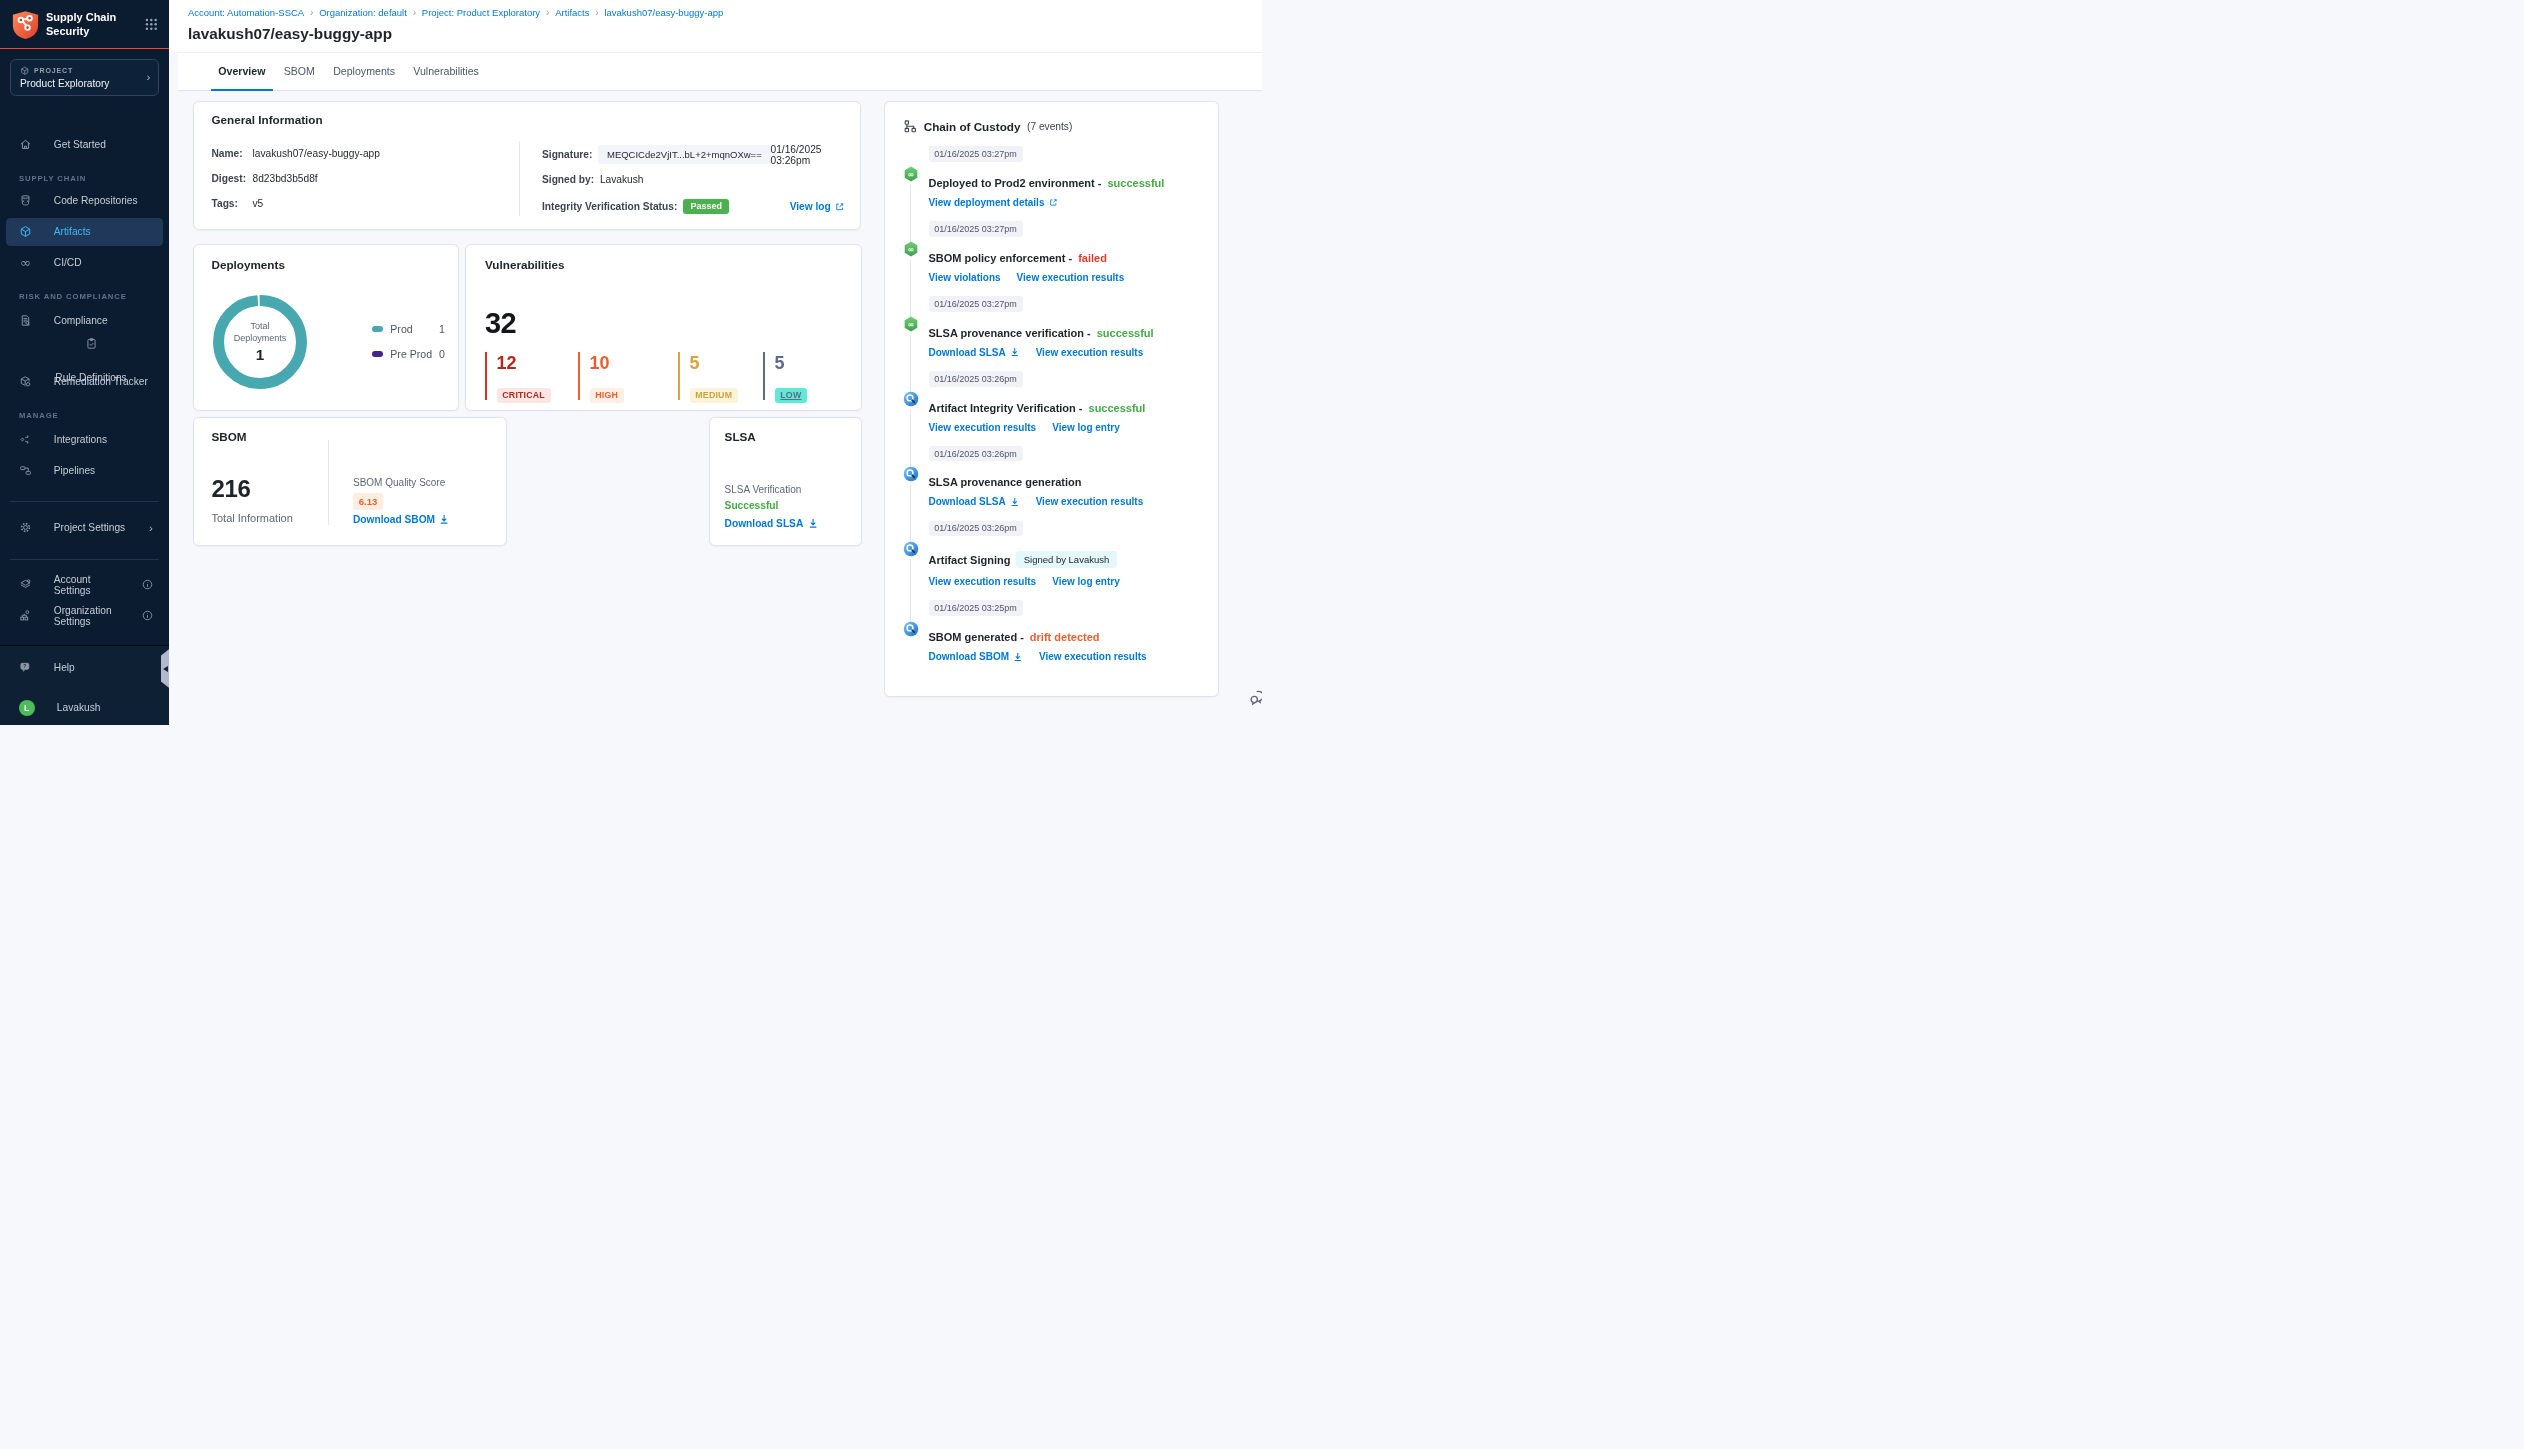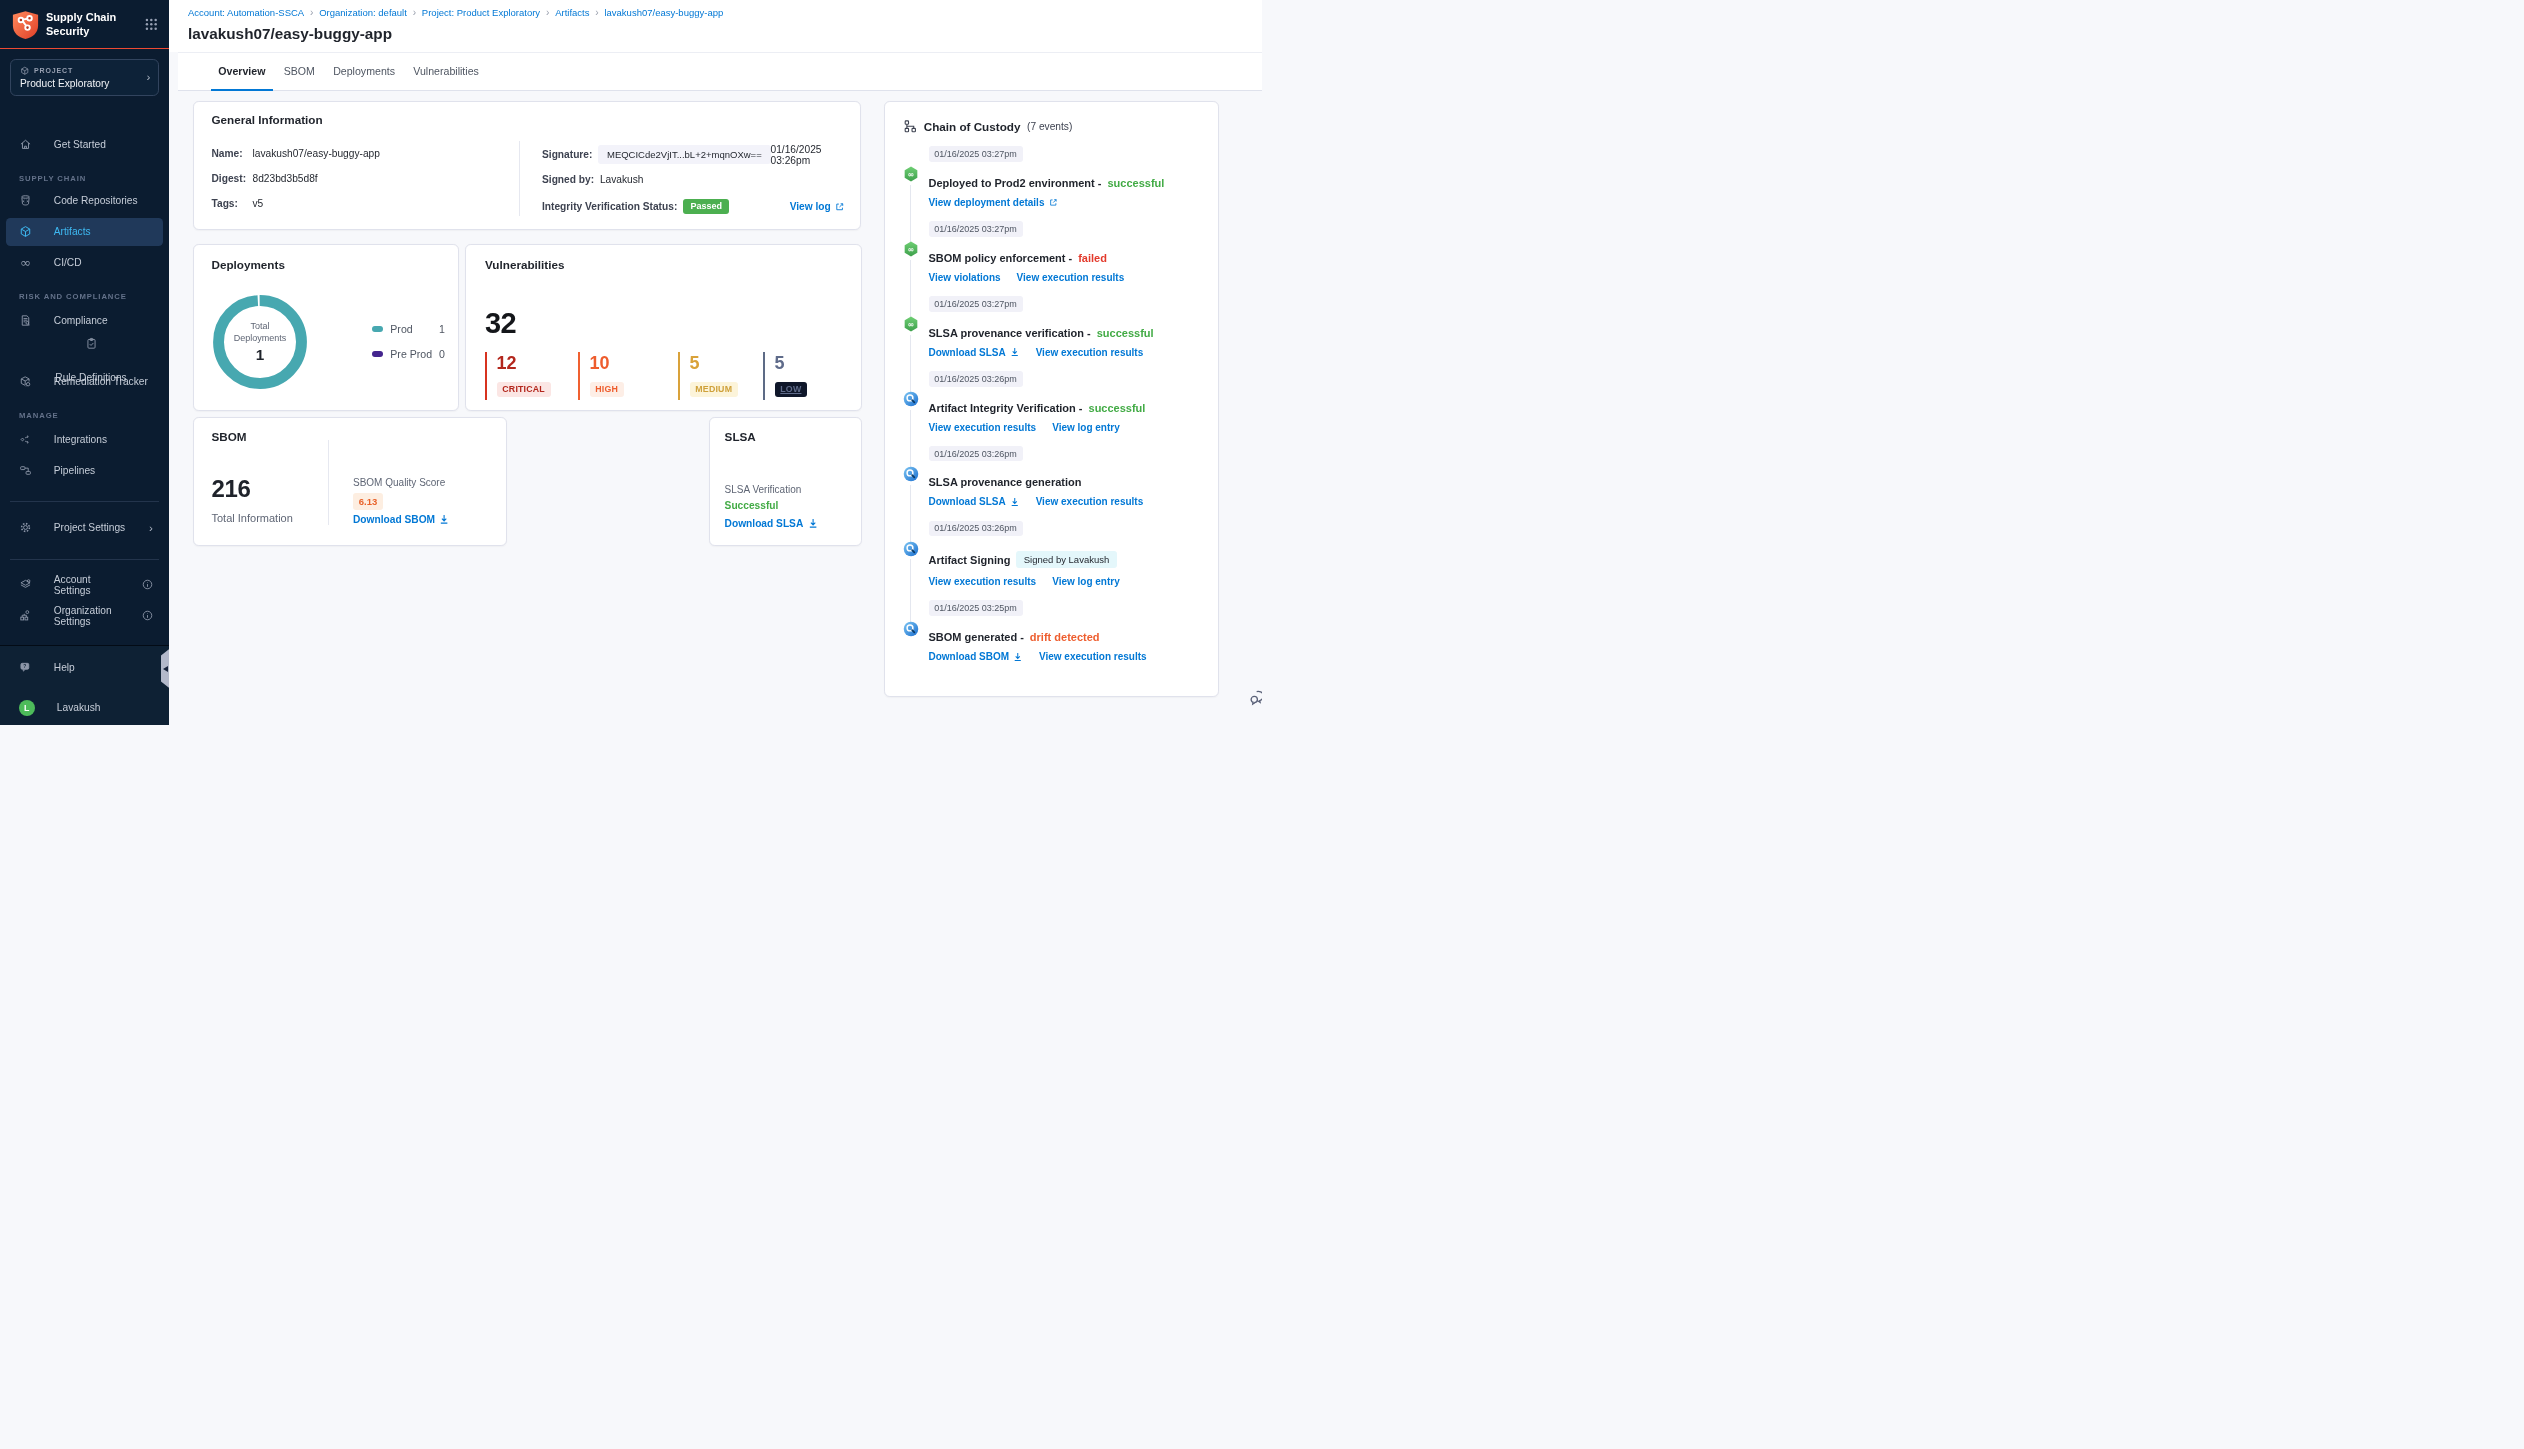--- a/index.html
+++ b/index.html
@@ -85,30 +85,30 @@
   .legend-row { display:flex; align-items:center; font-size:10.6px; color:#4f5662; }
   .legend-pill { width:11px; height:5.8px; border-radius:2.9px; margin-right:7.3px; }
   .legend-val { margin-left:auto; }
 
   
   #vul { left:296px; top:153px; width:397px; height:167px; }
   #vul .card-title { position:absolute; left:19px; top:13px; }
   #vul .total { position:absolute; left:19px; top:62px; font-size:29px; font-weight:700; color:#14161a; letter-spacing:-0.7px; }
   .sev { position:absolute; top:107px; height:48px; border-left:2.2px solid; padding:1.5px 0 0 9.5px; }
   .sev-num { font-size:18px; font-weight:700; line-height:1; }
-  .sev-badge { display:inline-block; margin-top:10px; font-size:8.8px; font-weight:700;
+  .sev-badge { display:inline-block; margin-top:16px; font-size:8.8px; font-weight:700;
                padding:2.9px 5.8px; border-radius:2.9px; letter-spacing:0.2px; }
   .sev-critical { border-color:#d7321f; } .sev-critical .sev-num { color:#b3271d; }
   .sev-critical .sev-badge { background:#fbe6e4; color:#b3271d; }
   .sev-high { border-color:#f06030; } .sev-high .sev-num { color:#ee5d2e; }
   .sev-high .sev-badge { background:#fdeee6; color:#ee5d2e; }
   .sev-medium { border-color:#d9a23a; } .sev-medium .sev-num { color:#d9a23a; }
   .sev-medium .sev-badge { background:#fcf4da; color:#cfa13b; }
   .sev-low { border-color:#5d6b86; } .sev-low .sev-num { color:#5f6b8a; }
-  .sev-low .sev-badge { background:#0f172a; color:#5f6b8a;text-decoration:underline; }
+  .sev-low .sev-badge { background:#5eead4; color:#5f6b8a;text-decoration:underline; }
 
   
   #sbom { left:24px; top:326px; width:314px; height:129px; }
   #sbom .card-title { position:absolute; left:17.5px; top:11.7px; }
   #sbom .big { position:absolute; left:17.5px; top:57px; font-size:24px; font-weight:700; letter-spacing:-0.4px; }
   #sbom .sub { position:absolute; left:17.5px; top:94px; font-size:11px; color:#5f6675; }
   #sbom .vdiv { position:absolute; left:134px; top:22px; height:85px; width:0.7px; background:#e6e8f0; }
   .q-label { position:absolute; left:159px; top:59px; font-size:10px; color:#5f6675; }
   .q-badge { position:absolute; left:159px; top:75px; background:#fdeee1; color:#e8622a;
              font-size:9.5px; font-weight:700; padding:2.9px 5.8px; border-radius:2.9px; }

